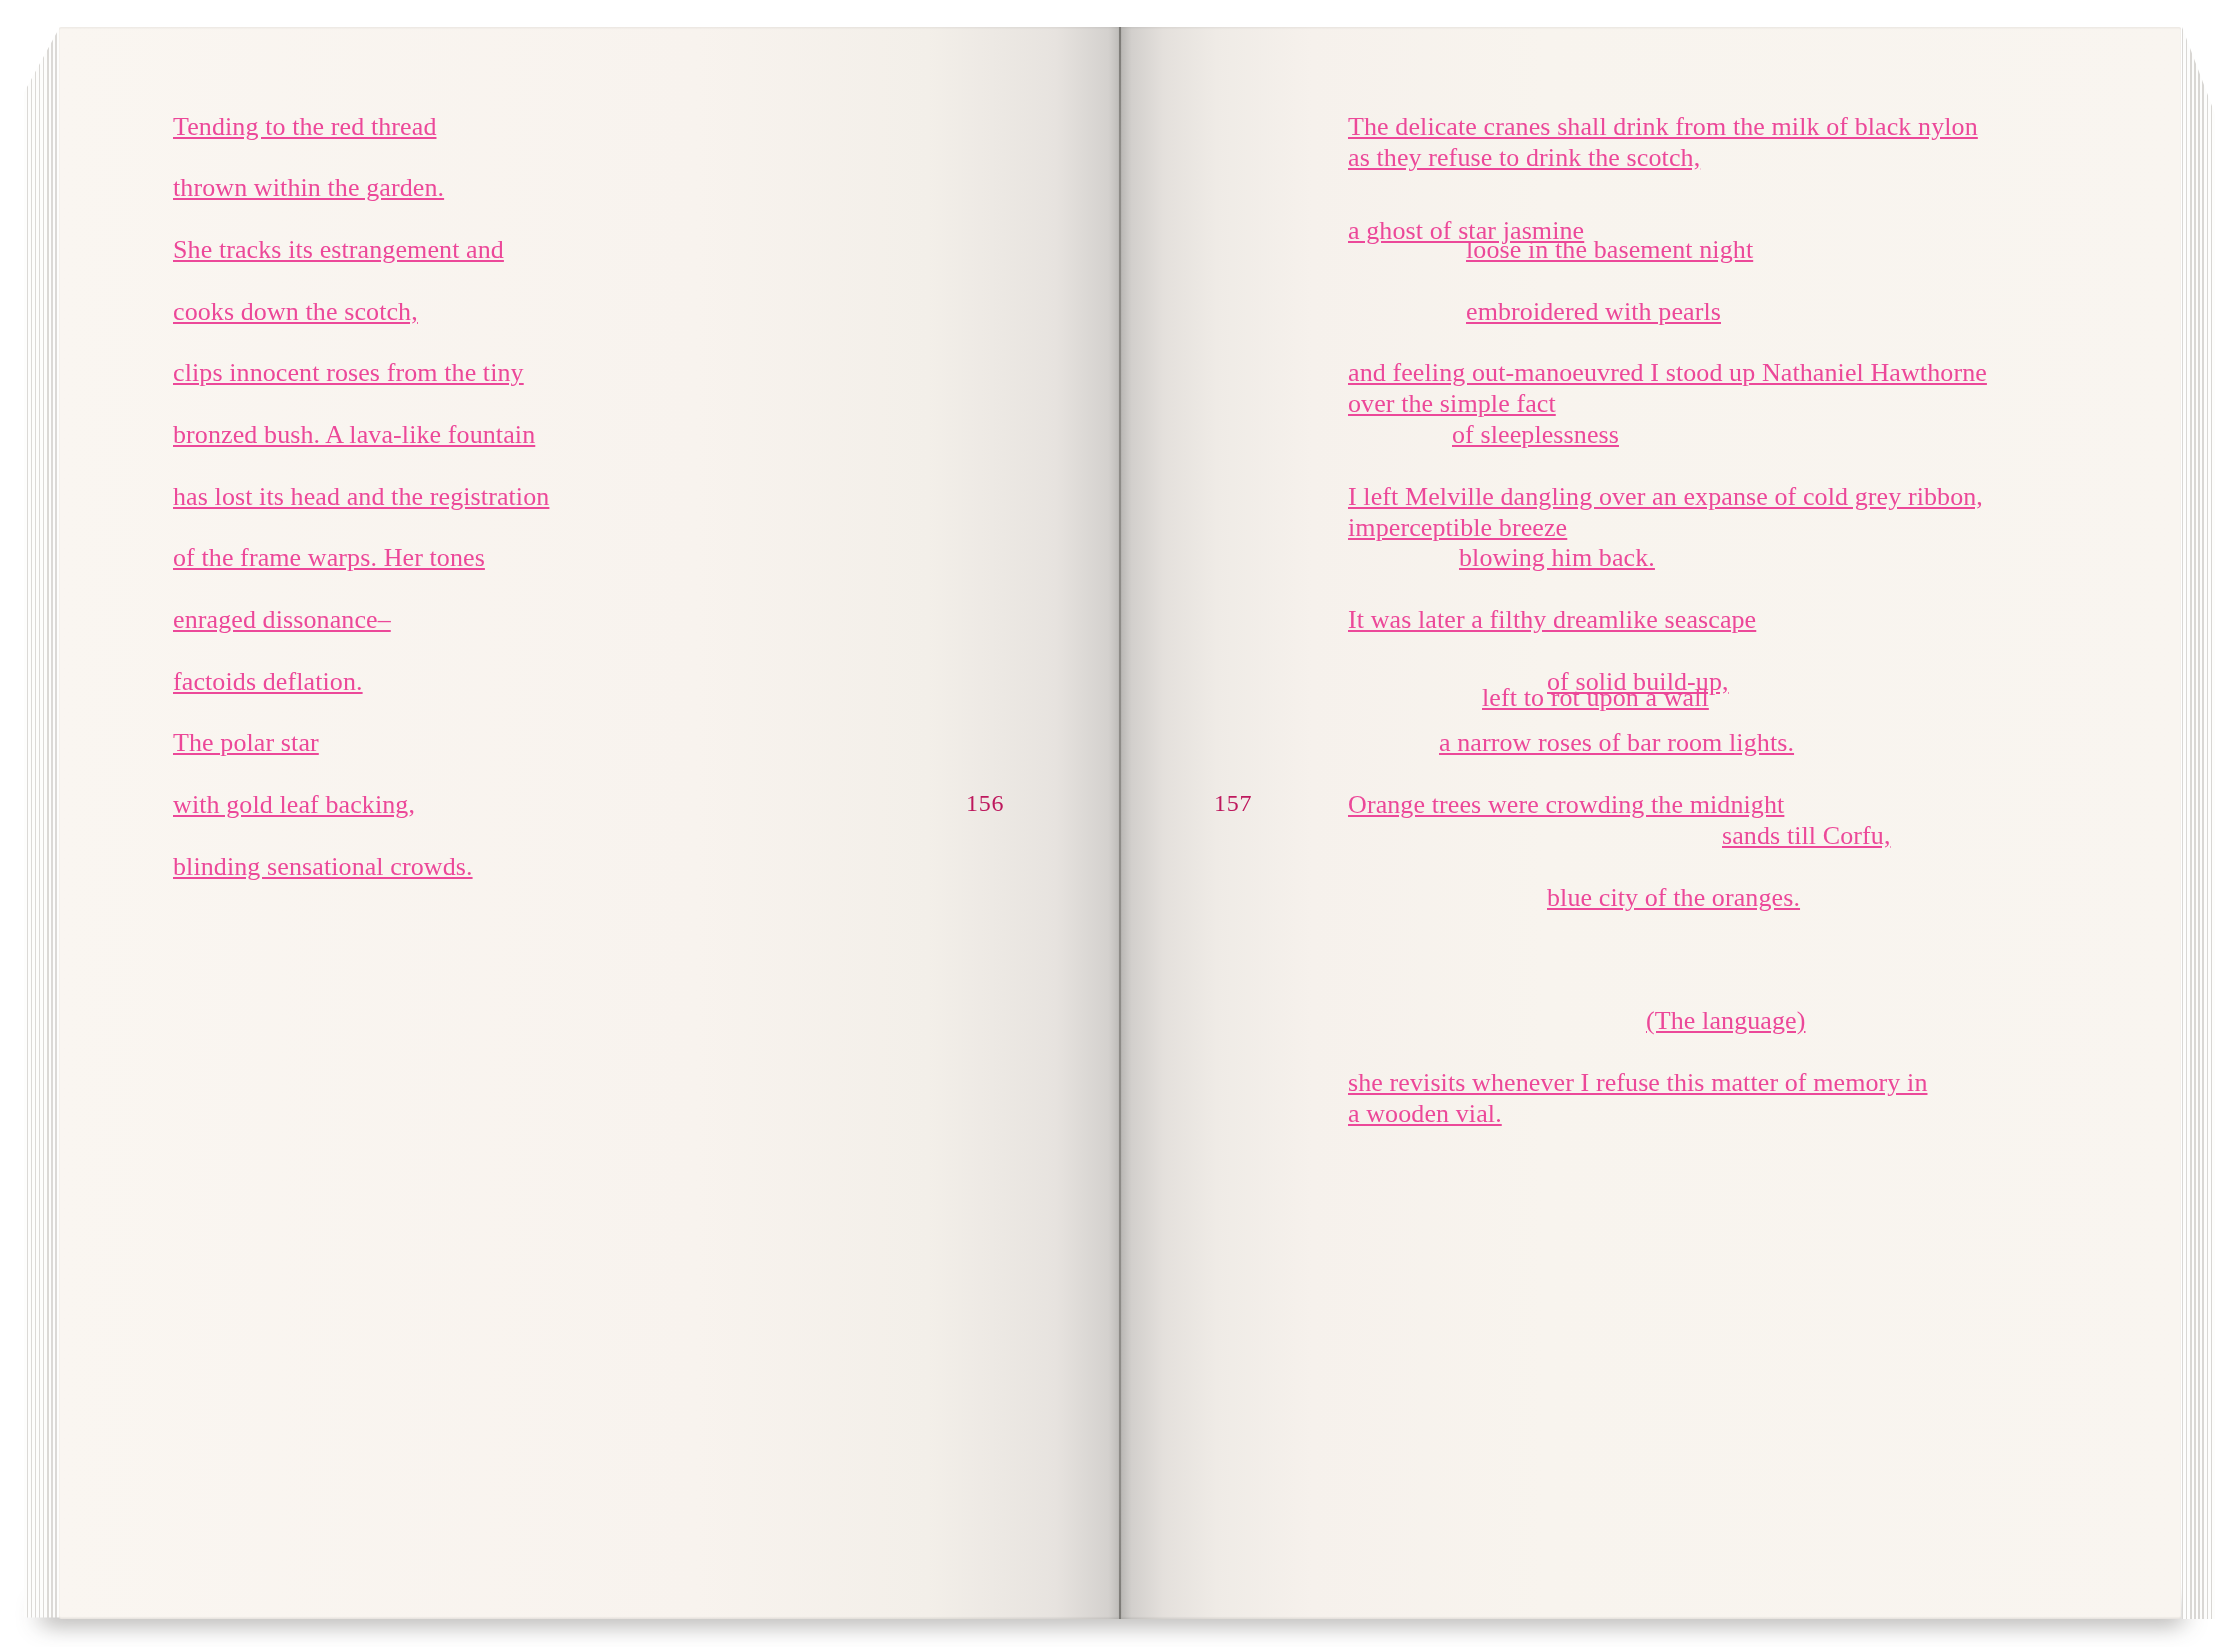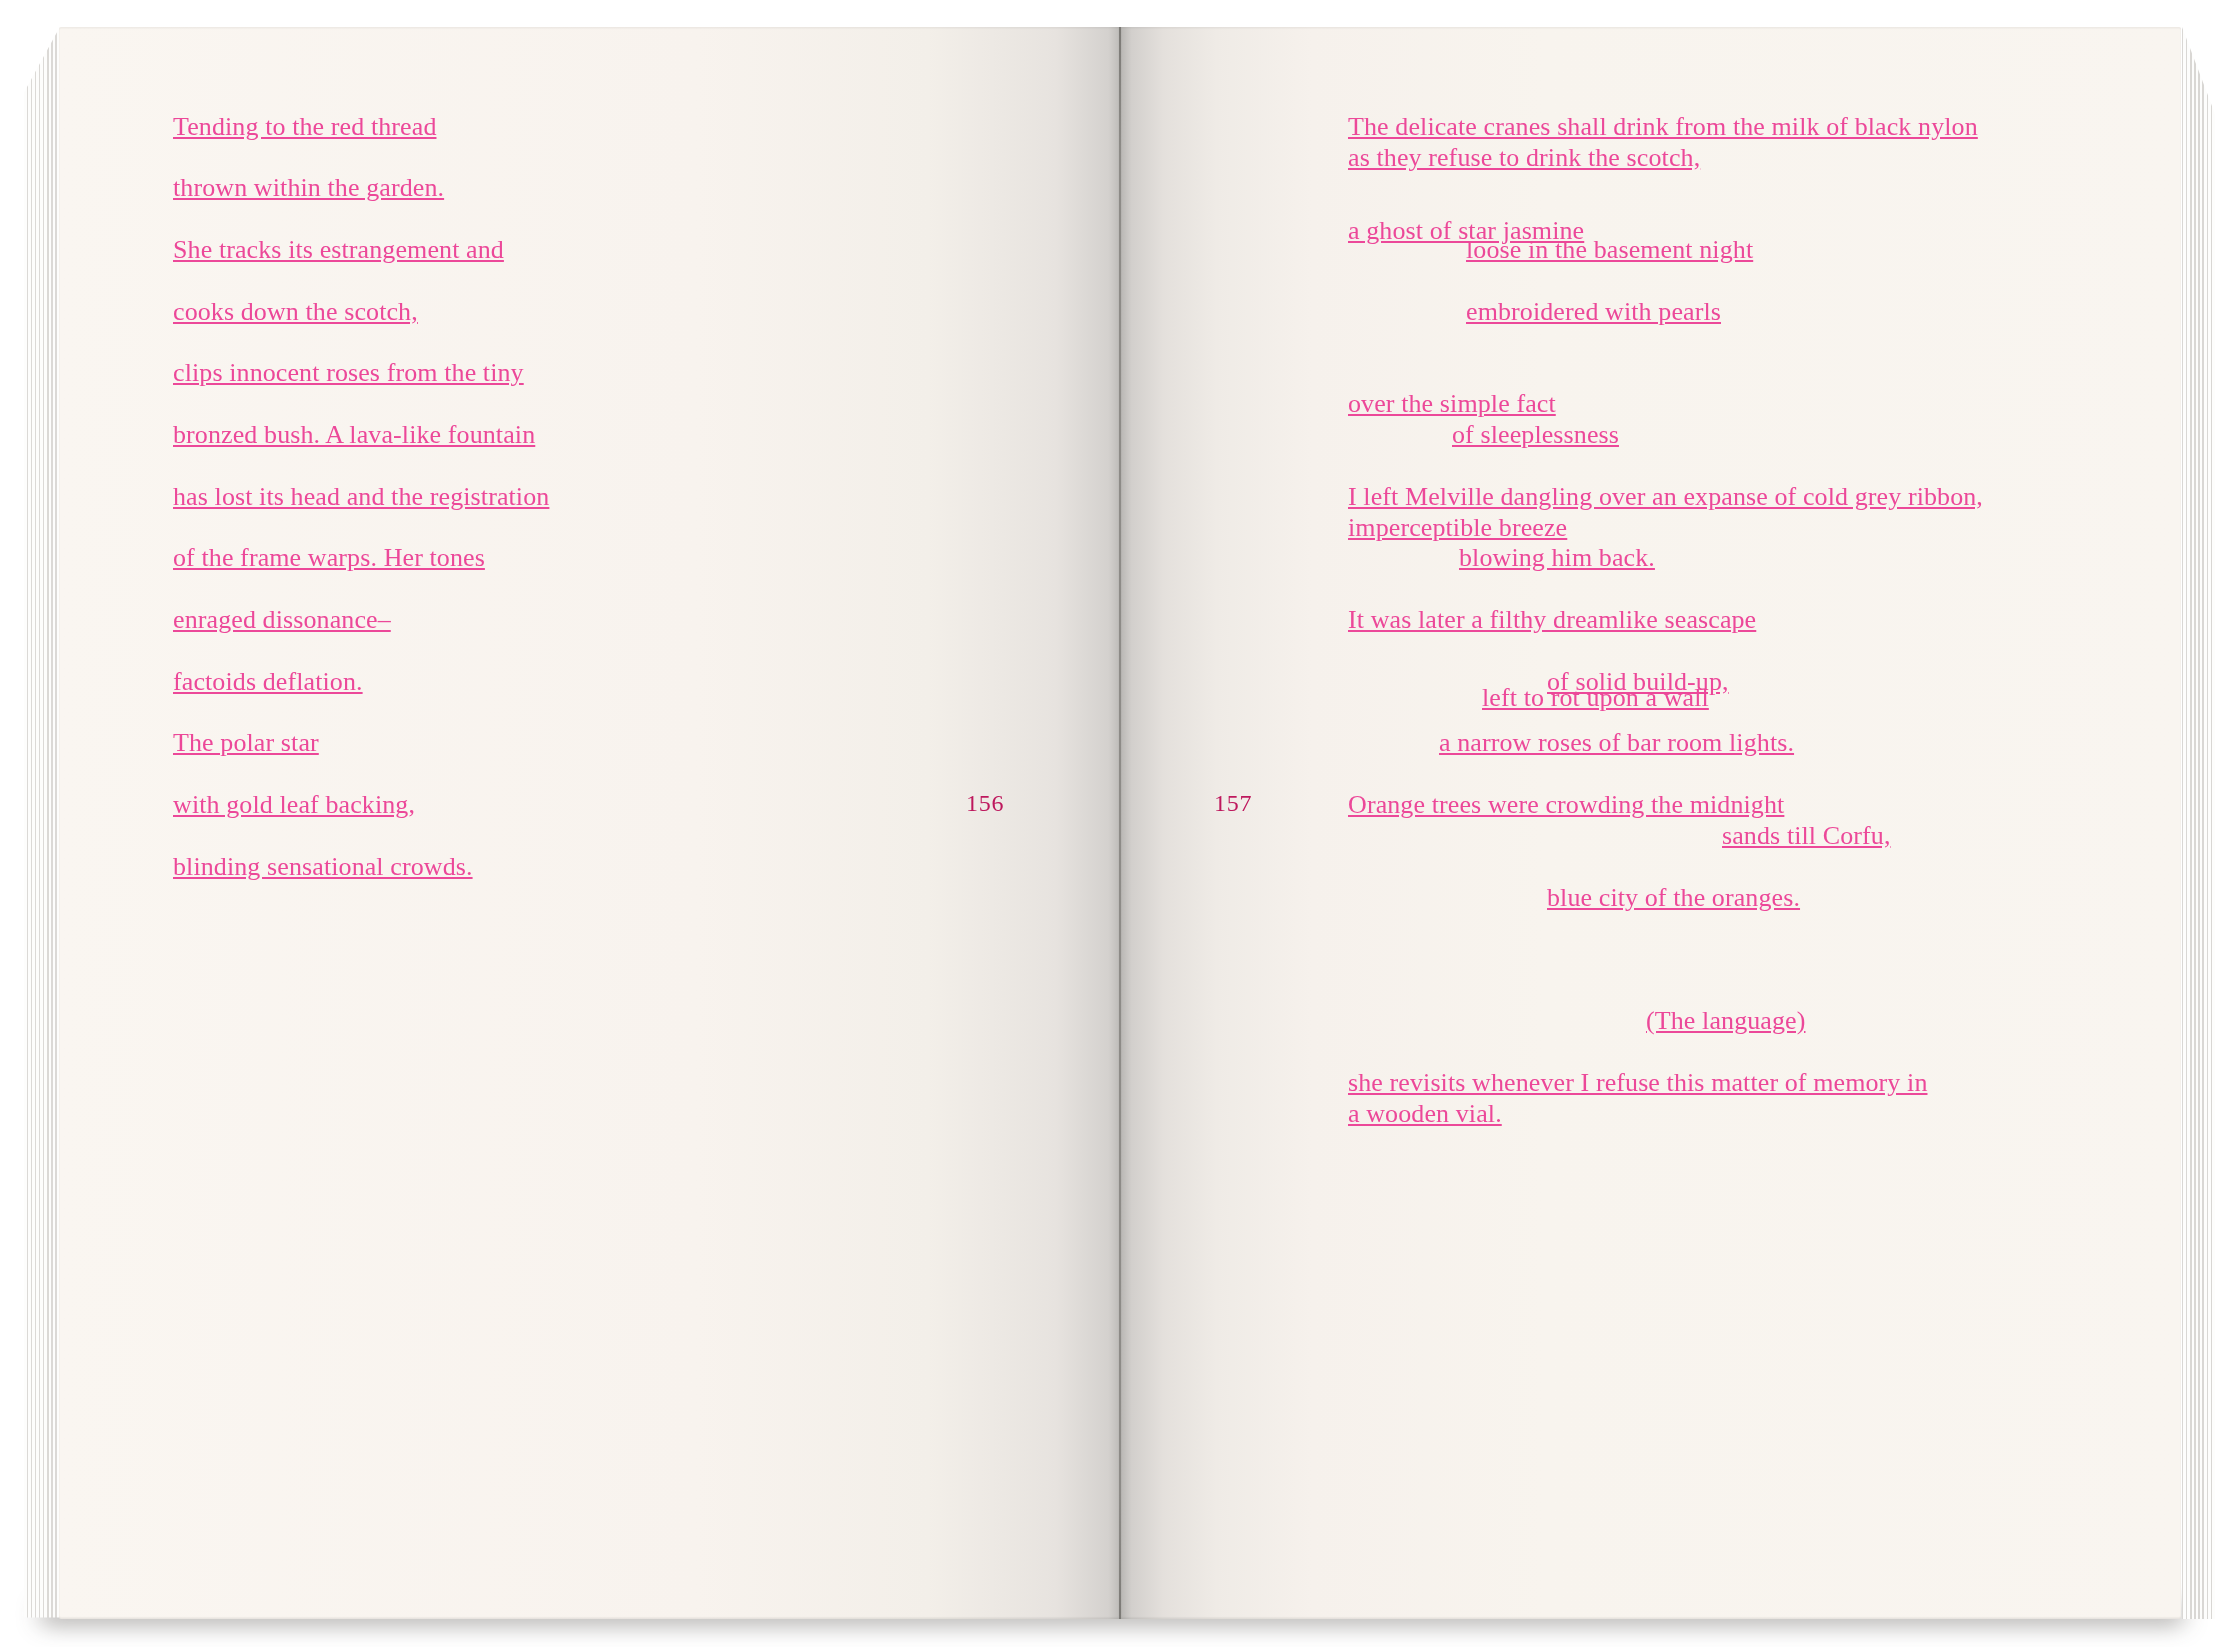--- a/index.html
+++ b/index.html
@@ -126,20 +126,21 @@
   <div class="line" style="left:173px; top:851px;">blinding sensational crowds.</div>
 
   <div class="pageno" style="left:966px; top:789px;">156</div>
   <div class="pageno" style="left:1214px; top:789px;">157</div>
 
   <div class="line" style="left:1348px; top:111px;">The delicate cranes shall drink from the milk of black nylon</div>
   <div class="line" style="left:1348px; top:142px;">as they refuse to drink the scotch,</div>
   <div class="line" style="left:1348px; top:203px;margin-top:12px;">a ghost of star jasmine</div>
   <div class="line" style="left:1466px; top:234px;">loose in the basement night</div>
   <div class="line" style="left:1466px; top:296px;">embroidered with pearls</div>
+  <div class="line" style="left:1348px; top:357px;">and feeling out-manoeuvred I stood up Nathaniel Hawthorne</div>
   <div class="line" style="left:1348px; top:388px;">over the simple fact</div>
   <div class="line" style="left:1452px; top:419px;">of sleeplessness</div>
   <div class="line" style="left:1348px; top:481px;">I left Melville dangling over an expanse of cold grey ribbon,</div>
   <div class="line" style="left:1348px; top:512px;">imperceptible breeze</div>
   <div class="line" style="left:1459px; top:542px;">blowing him back.</div>
   <div class="line" style="left:1348px; top:604px;">It was later a filthy dreamlike seascape</div>
   <div class="line" style="left:1482px; top:635px;margin-top:47px;">left to rot upon a wall</div>
   <div class="line" style="left:1547px; top:666px;">of solid build-up,</div>
   <div class="line" style="left:1439px; top:727px;">a narrow roses of bar room lights.</div>
   <div class="line" style="left:1348px; top:789px;">Orange trees were crowding the midnight</div>

